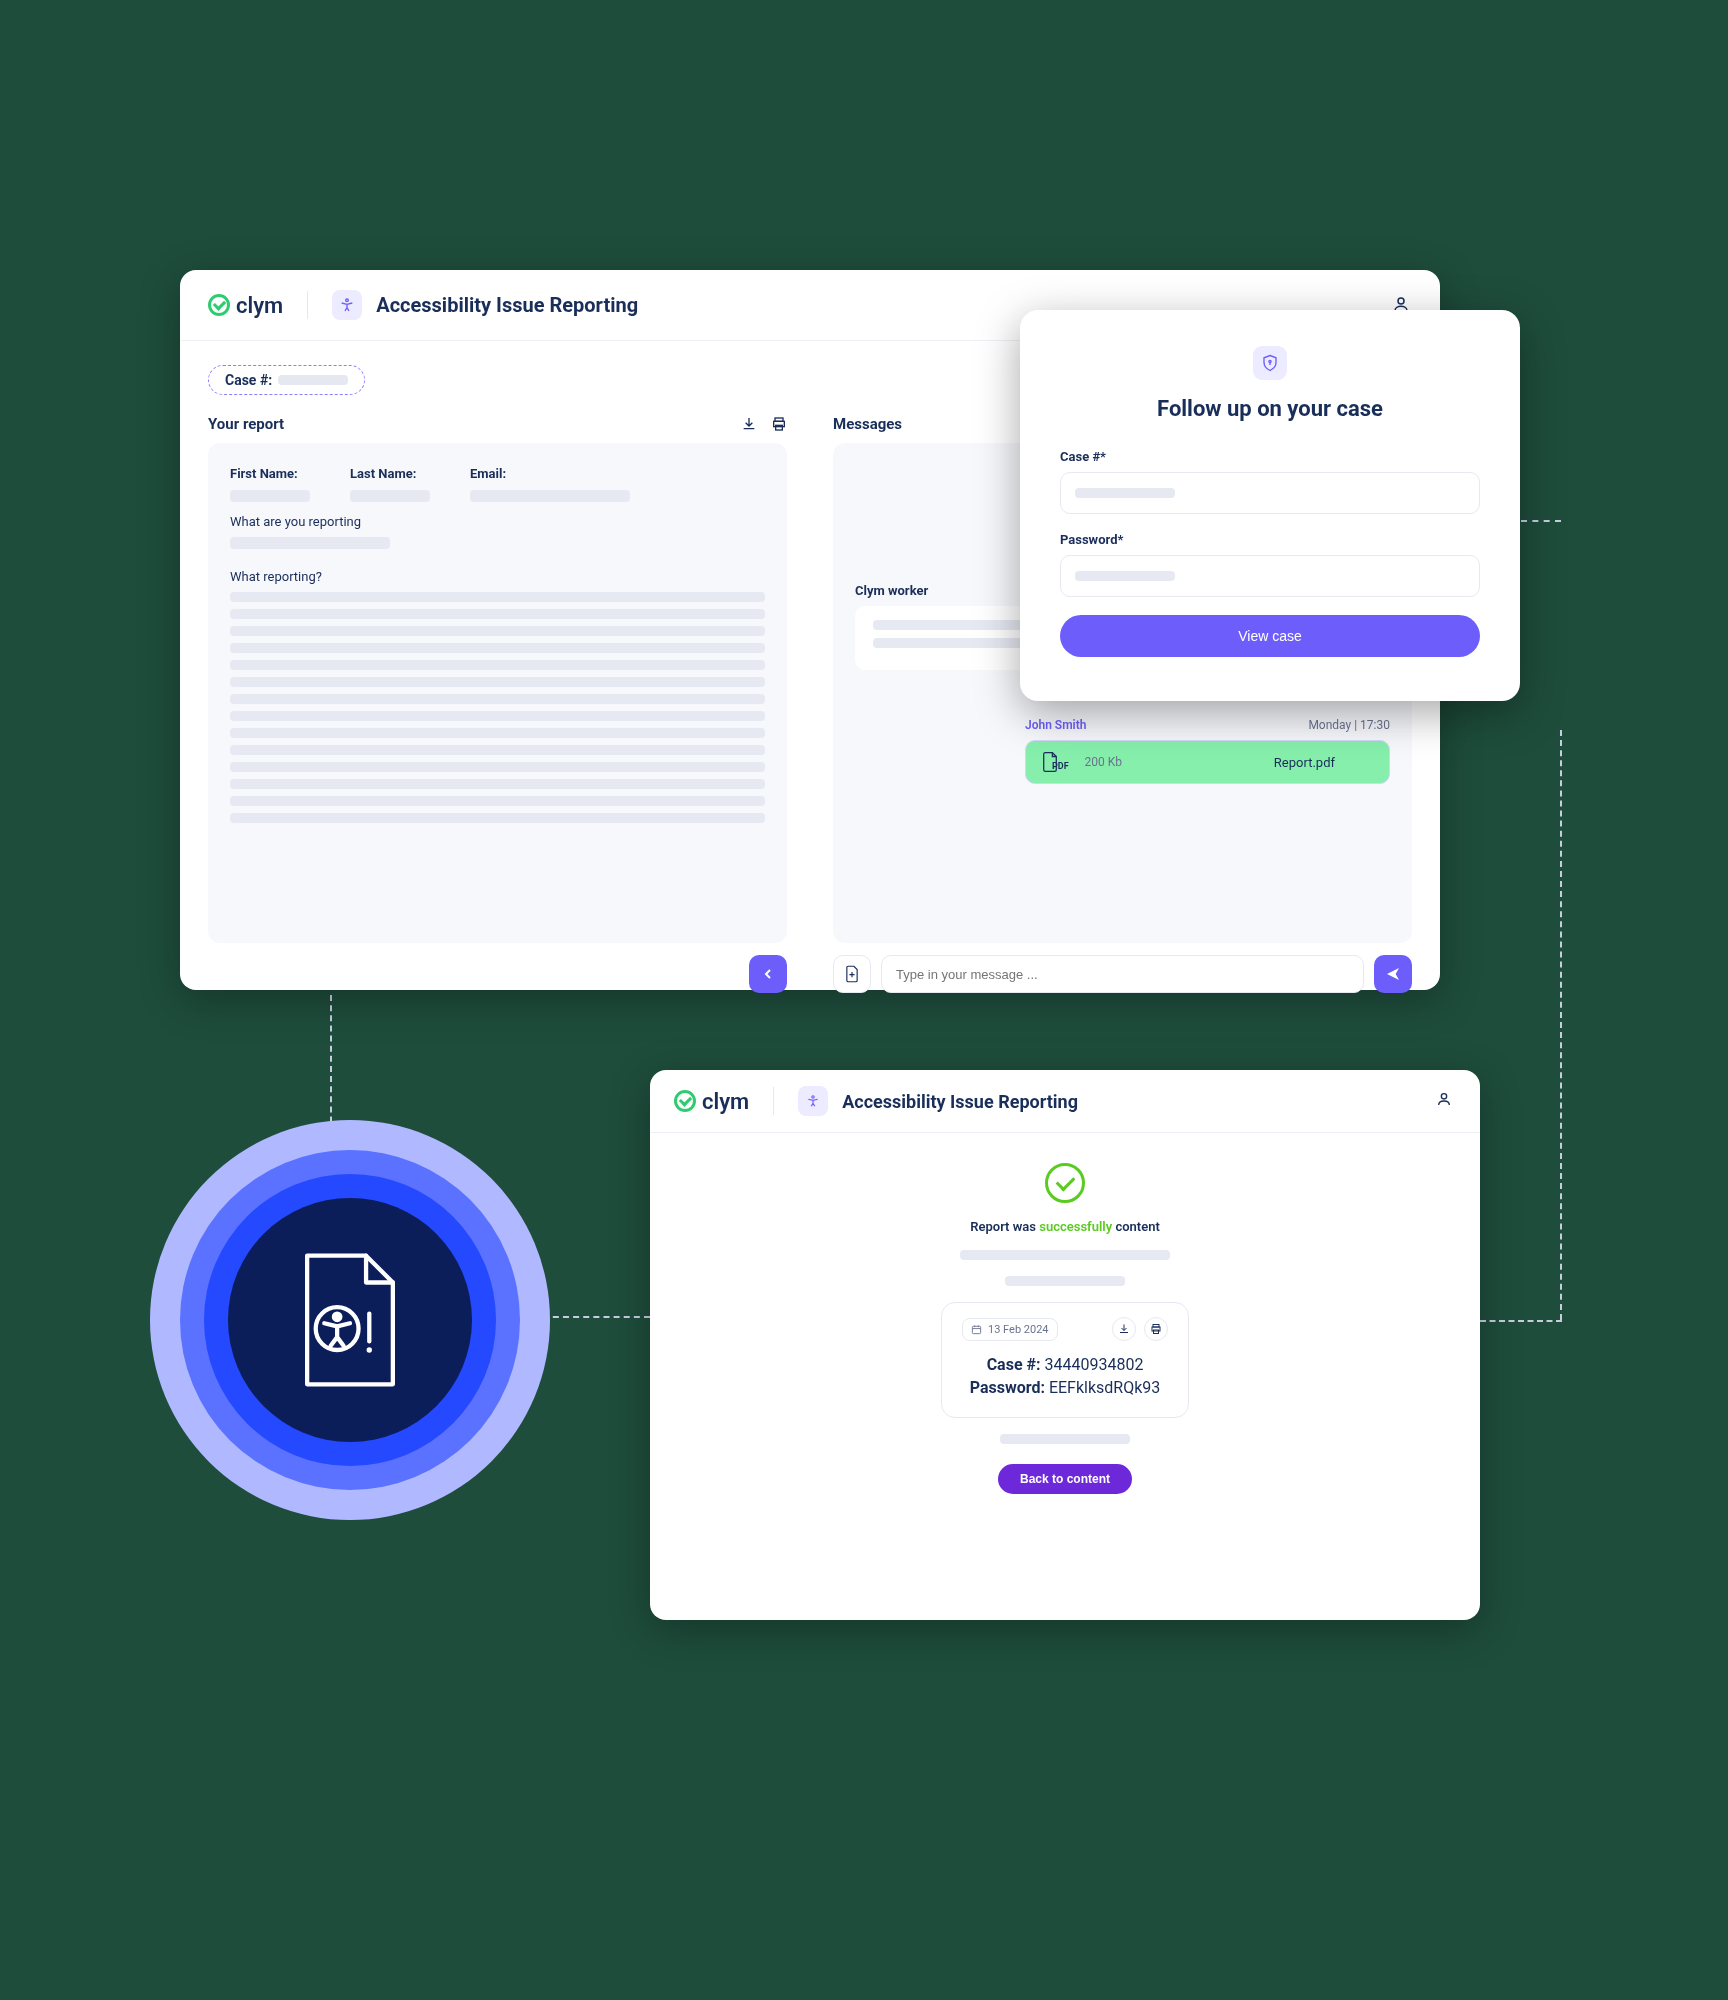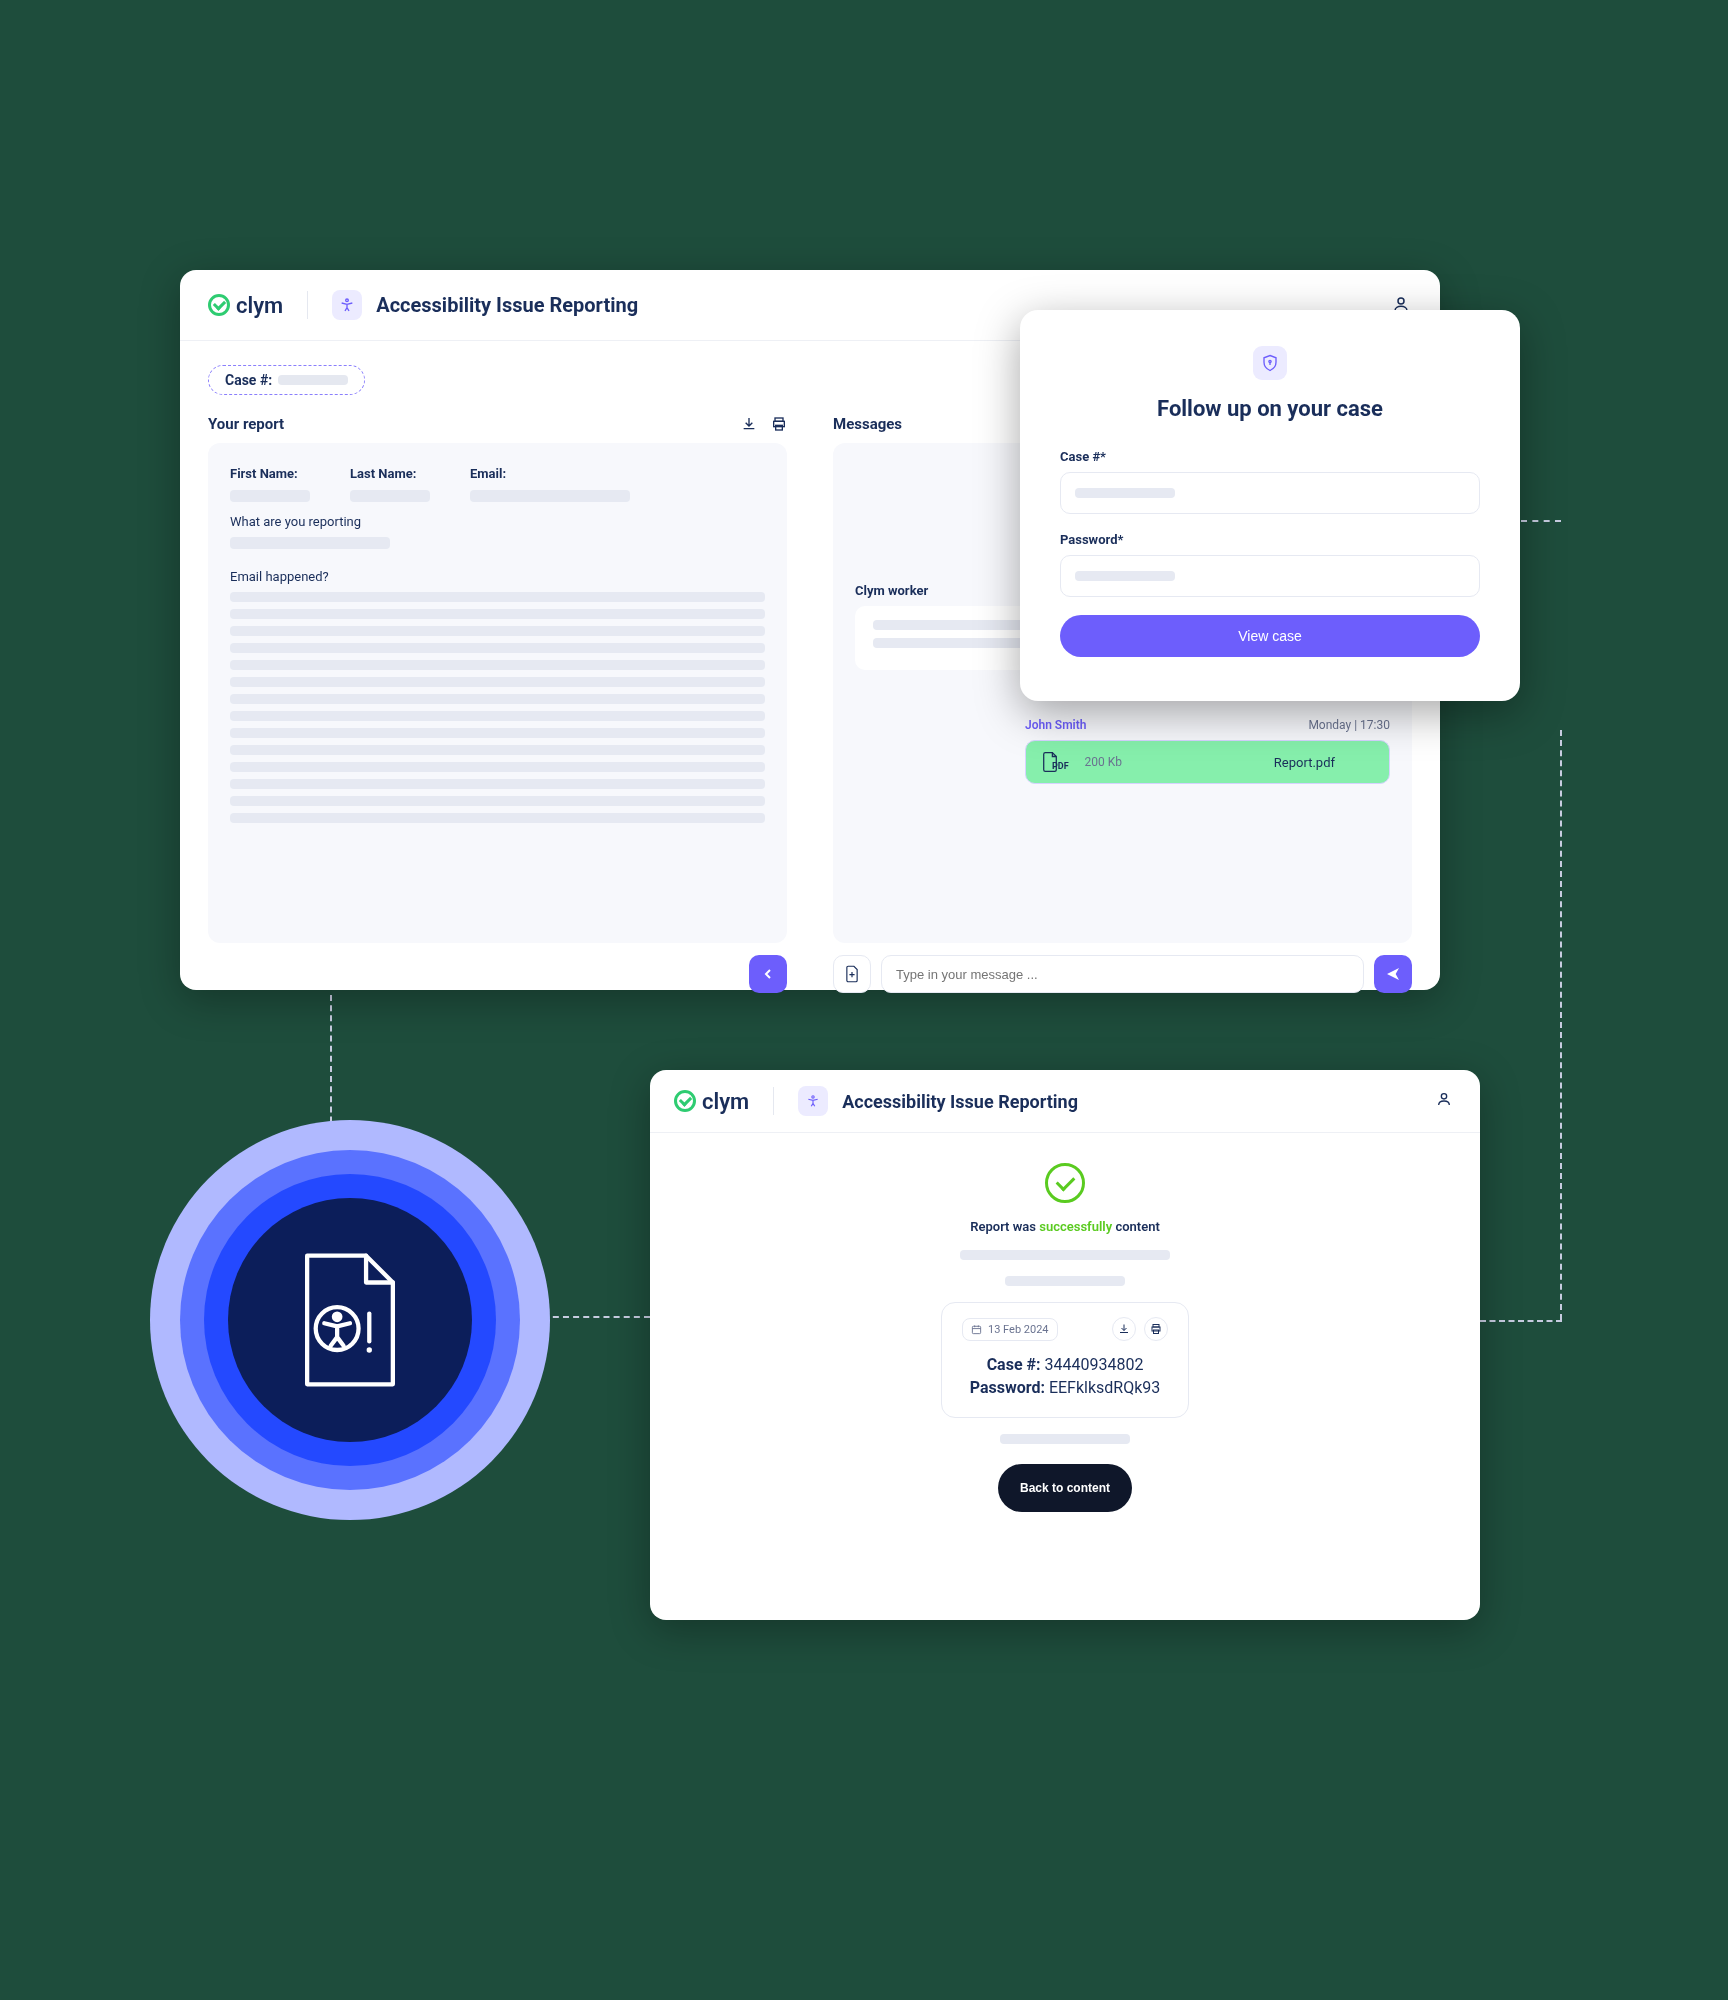--- a/index.html
+++ b/index.html
@@ -247,21 +247,21 @@
     .info-card {
       width: 248px; margin: 14px auto; border:1px solid #e6e9f2;
       border-radius:14px; padding:14px 20px 20px; text-align:left;
     }
     .info-top { display:flex; align-items:center; justify-content:space-between; font-size:11px; color:#6a7390; margin-bottom:14px;}
     .date-chip { display:flex;align-items:center;gap:6px;border:1px solid #e6e9f2;border-radius:8px;padding:4px 8px; }
     .info-top-icons { display:flex; gap:8px; }
     .round-ico{width:24px;height:24px;border:1px solid #e6e9f2;border-radius:50%;display:flex;align-items:center;justify-content:center;color:#1a2e5a;font-size:11px;}
     .kv { text-align:center; font-size:16px; color:#1a2e5a; margin-top:4px; }
     .kv b{font-weight:700;}
-    .btn-small { display:block; margin:20px auto 0; padding:17px 22px; border:none; border-radius:999px; background:#0f172a; color:#fff; font-size:12px; font-weight:600; cursor:pointer; }
+    .btn-small { display:block; margin:20px auto 0; padding:8px 22px; border:none; border-radius:999px; background:#6d28d9; color:#fff; font-size:12px; font-weight:600; cursor:pointer; }
     
     
     .blue-rings {
       position:absolute;
       top: 1120px; left: 150px;
       width: 400px; height: 400px;
     }
     .ring { position:absolute; border-radius:50%; }
     .r1{inset:0;background:#b0b9ff;}
     .r2{inset:30px;background:#5a72ff;}
@@ -344,21 +344,21 @@
               <span class="field-label-inline">Last Name:</span>
               <div class="ph-block ph-80" style="margin-top:8px"></div>
             </div>
             <div>
               <span class="field-label-inline">Email:</span>
               <div class="ph-block ph-160" style="margin-top:8px"></div>
             </div>
           </div>
           <span class="field-label" style="margin-top:10px">What are you reporting</span>
           <div class="ph-block ph-160"></div>
-          <span class="field-label" style="margin-top:20px">Email happened?</span>
+          <span class="field-label" style="margin-top:20px">What reporting?</span>
           <div class="text-lines">
             <div class="ph-block"></div>
               <div class="ph-block"></div>
               <div class="ph-block"></div>
             <div class="ph-block"></div>
               <div class="ph-block"></div>
               <div class="ph-block"></div>
             <div class="ph-block"></div>
               <div class="ph-block"></div>
               <div class="ph-block"></div>

